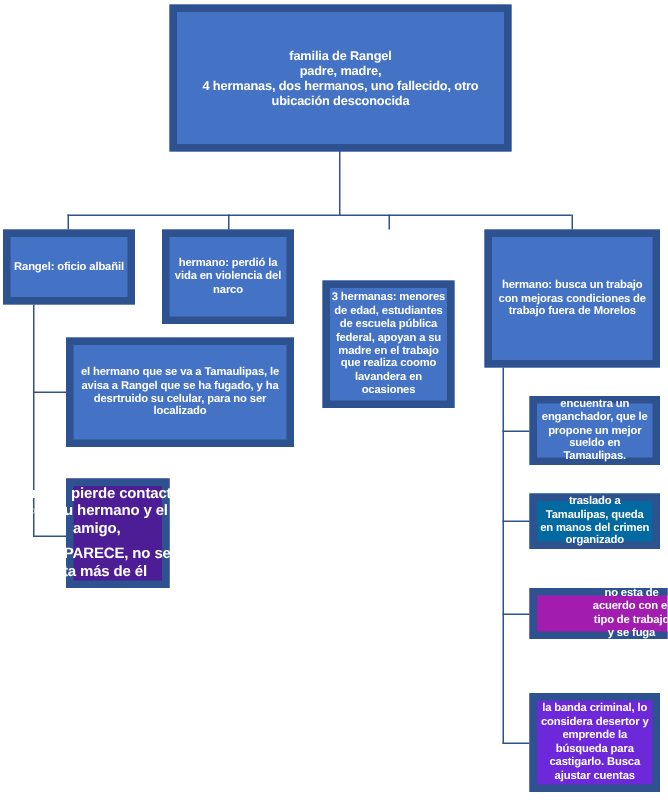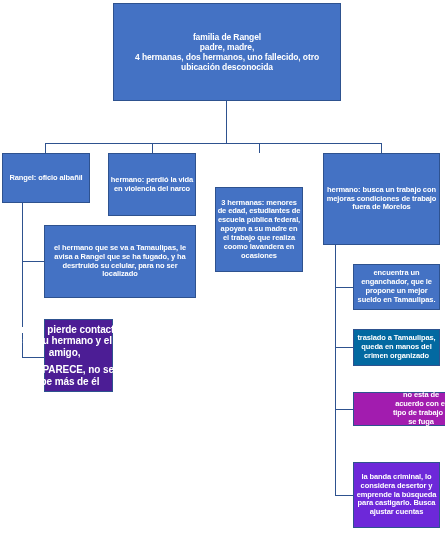--- a/index.html
+++ b/index.html
@@ -7,21 +7,21 @@
     width:445px;height:536px;
     background:#ffffff;
     font-family:"Liberation Sans", sans-serif;
     overflow:hidden;
   }
   #canvas{position:relative;width:445px;height:536px;}
 
   .node{
     position:absolute;
     background:#4472C4;
-    border:1px solid #4c1d95;
+    border:5px solid #4c1d95;
     color:#ffffff;
     font-weight:bold;
     text-align:center;
     display:flex;
     align-items:center;
     justify-content:center;
     box-sizing:border-box;
     line-height:1.18;
     letter-spacing:-0.1px;
     white-space:normal;
@@ -87,21 +87,21 @@
     <div class="txt">el hermano que se va a Tamaulipas, le avisa a Rangel que se ha fugado, y ha desrtruido su celular,  para no ser localizado</div>
   </div>
 
   <div class="node" style="left: 44px; top: 319px; width: 69px; height: 73px; font-size: 10px; background: #4c1d95; border-color: rgb(46, 82, 143); color: rgb(255, 255, 255);">
     <div class="txt" style="width:125px;margin-left:-28px;">
       <div>Rangel: pierde contacto</div>
       <div>con su hermano y el</div>
       <div>amigo,</div>
       <div style="height:5px;"></div>
       <div>DESAPARECE, no se</div>
-      <div>sabe más de él</div>
+      <div>esta más de él</div>
     </div>
   </div>
 
   <div class="node wrap" style="left: 353px; top: 264px; width: 87px; height: 46px; font-size: 7.5px; background: rgb(68, 114, 196); border-color: rgb(46, 82, 143); color: rgb(255, 255, 255);">
     <div class="txt">encuentra un enganchador, que le propone un mejor sueldo en Tamaulipas.</div>
   </div>
 
   <div class="node wrap" style="left: 353px; top: 329px; width: 87px; height: 37px; font-size: 7.5px; background: #0369a1; border-color: rgb(46, 82, 143); color: rgb(255, 255, 255);">
     <div class="txt">traslado a Tamaulipas, queda en manos del crimen organizado</div>
   </div>

